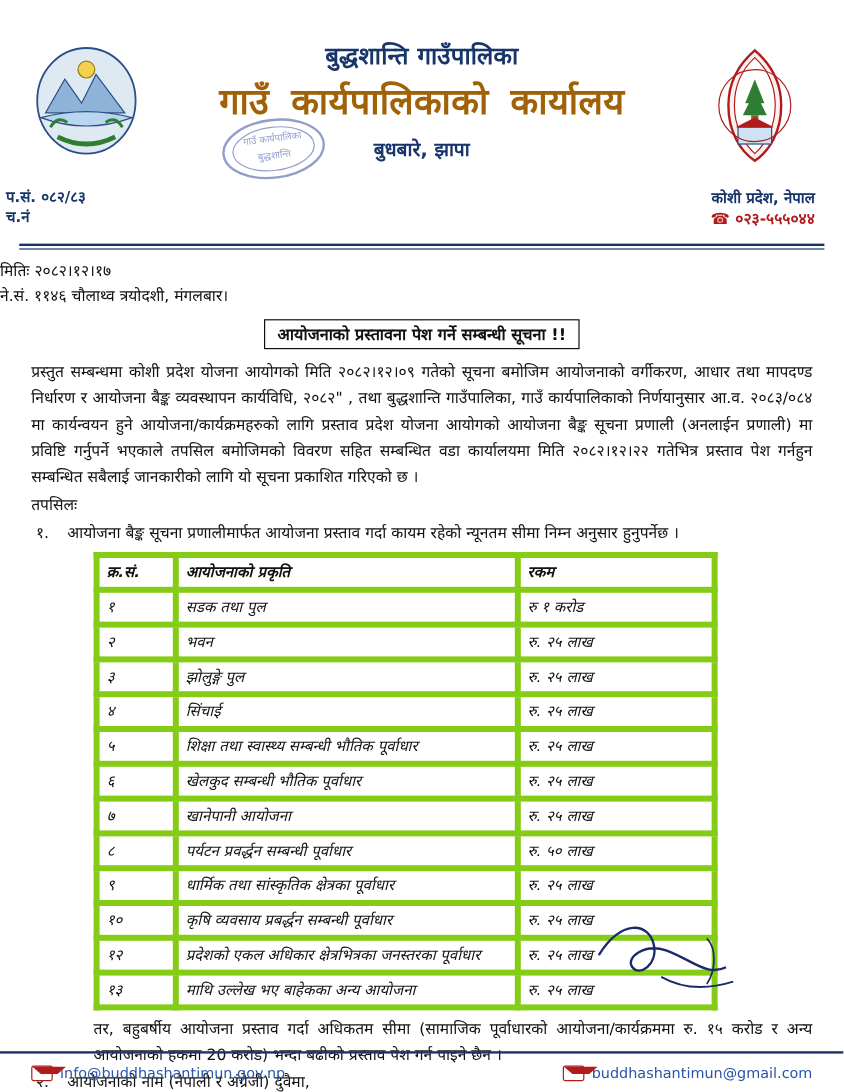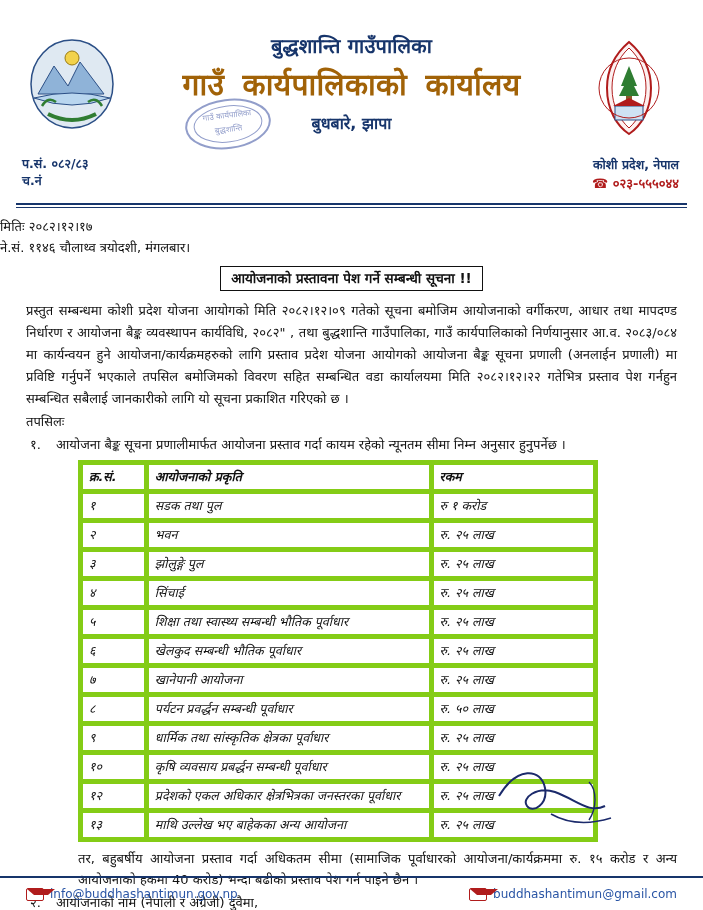--- a/index.html
+++ b/index.html
@@ -85,21 +85,21 @@
 
   
   .refrow {
     position: relative;
     height: 46px;
     padding: 0 22px;
     box-sizing: border-box;
   }
   .ref-left {
     position: absolute;
-    left: 22px;
+    left: 5px;
     top: 0px;
     font-size: 12.5px;
     line-height: 17px;
     color: #17356b;
     font-weight: bold;
   }
   .ref-right {
     position: absolute;
     right: 24px;
     top: 0px;
@@ -401,21 +401,21 @@
         <td>रु. २५ लाख</td>
       </tr>
       <tr>
         <td>१३</td>
         <td>माथि उल्लेख भए बाहेकका अन्य आयोजना</td>
         <td>रु. २५ लाख</td>
       </tr>
     </tbody>
   </table>
 
-  <div class="note-after">तर, बहुबर्षीय आयोजना प्रस्ताव गर्दा अधिकतम सीमा (सामाजिक पूर्वाधारको आयोजना/कार्यक्रममा रु. १५ करोड र अन्य आयोजनाको हकमा 40 करोड) भन्दा बढीको प्रस्ताव पेश गर्न पाइने छैन ।</div>
+  <div class="note-after">तर, बहुबर्षीय आयोजना प्रस्ताव गर्दा अधिकतम सीमा (सामाजिक पूर्वाधारको आयोजना/कार्यक्रममा रु. १५ करोड र अन्य आयोजनाको हकमा 20 करोड) भन्दा बढीको प्रस्ताव पेश गर्न पाइने छैन ।</div>
 
   <div class="list-item">
     <div class="list-num">२.</div>
     <div class="list-body">आयोजनाको नाम (नेपाली र अंग्रेजी) दुवैमा,</div>
   </div>
   <div class="list-item">
     <div class="list-num">३.</div>
     <div class="list-body">आयोजनाको प्रकृति (पुँजीगत/चालु),</div>
   </div>
   <div class="list-item">

